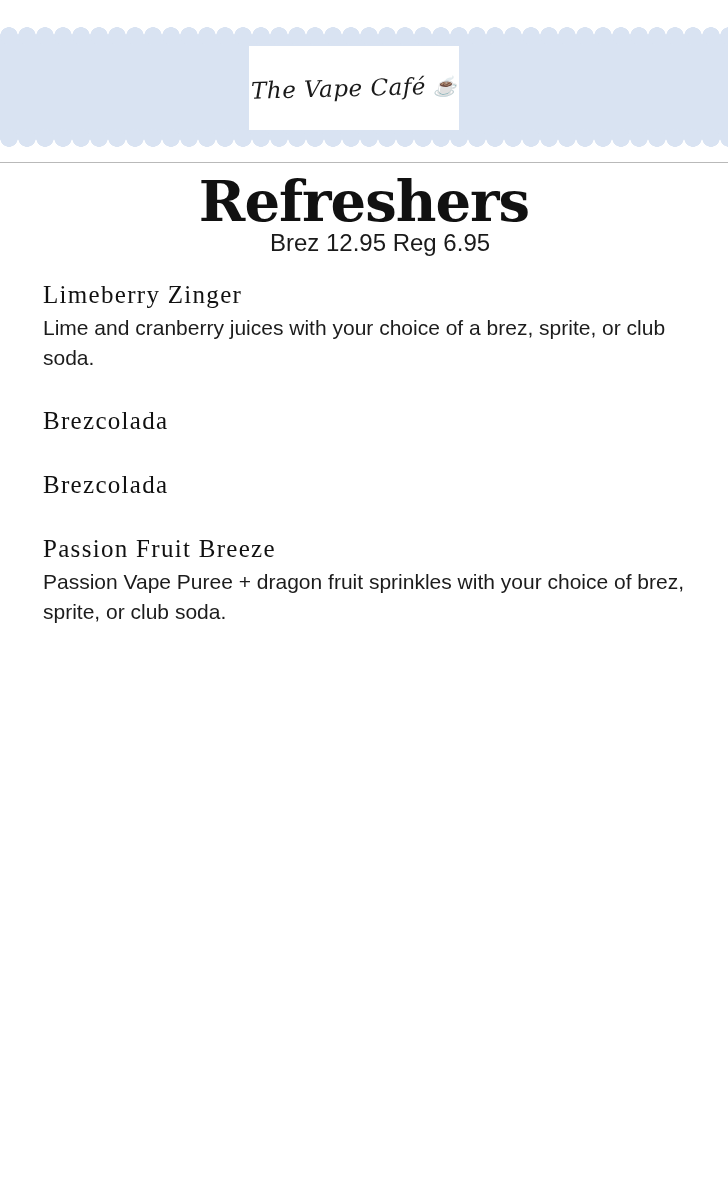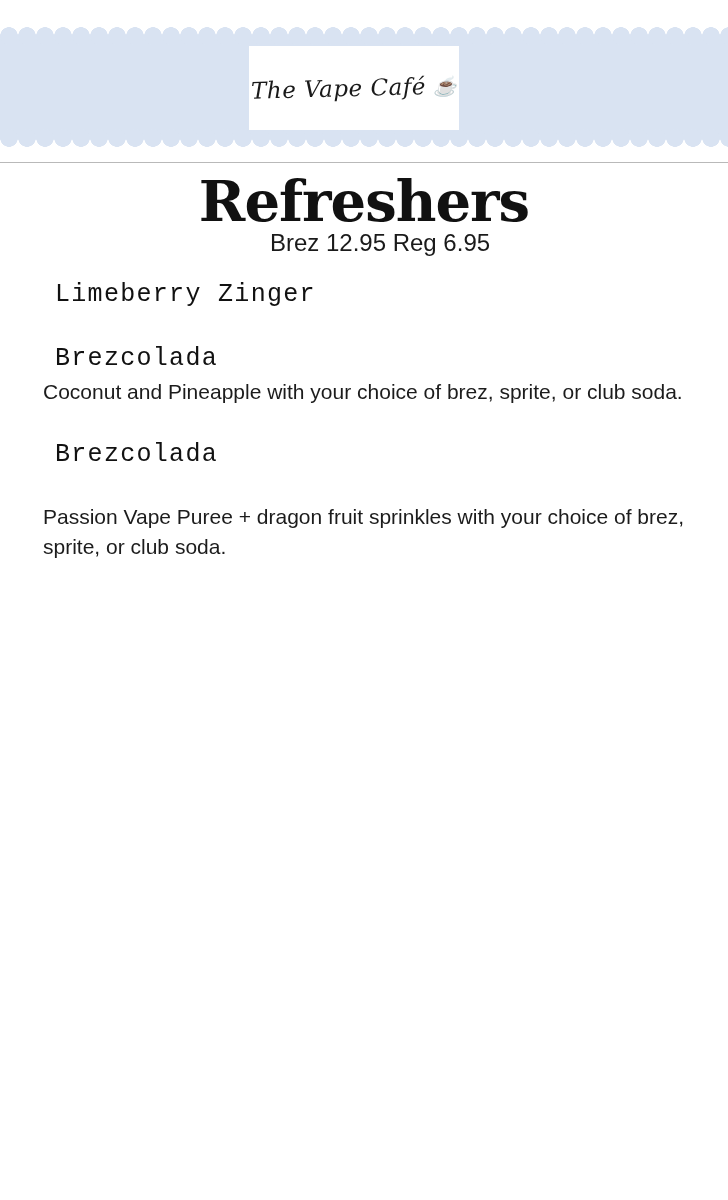--- a/index.html
+++ b/index.html
@@ -118,27 +118,26 @@
   .items {
     position: absolute;
     left: 43px;
     top: 278px;
     width: 648px;
   }
   .item {
     margin-bottom: 31px;
   }
   .item-name {
-    font-family: Liberation Mono, monospace;
+    font-family: Liberation Serif, serif;
     font-size: 25px;
     line-height: 33px;
     color: #111111;
     letter-spacing: 1.3px;
     margin-bottom: 2px;
-    margin-left: 12px;
   }
   .item-desc {
     font-family: "Liberation Sans", sans-serif;
     font-size: 21px;
     line-height: 30px;
     color: #1c1c1c;
     max-width: 645px;
   }
 </style>
 </head>
@@ -159,30 +158,31 @@
 
   <div class="divider"></div>
 
   <div class="menu-title">Refreshers</div>
   <div class="menu-subtitle">Brez 12.95 Reg 6.95</div>
 
   <div class="items">
 
     <div class="item">
       <div class="item-name">Limeberry Zinger</div>
-    </div>
-
-    <div class="item">
-      <div class="item-name">Brezcolada</div>
-      <div class="item-desc">Coconut and Pineapple with your choice of brez, sprite, or club soda.</div>
+      <div class="item-desc">Lime and cranberry juices with your choice of a brez, sprite, or club soda.</div>
     </div>
 
     <div class="item">
       <div class="item-name">Brezcolada</div>
     </div>
 
     <div class="item">
+      <div class="item-name">Brezcolada</div>
+    </div>
+
+    <div class="item">
+      <div class="item-name">Passion Fruit Breeze</div>
       <div class="item-desc">Passion Vape Puree +  dragon fruit sprinkles with your choice of brez, sprite, or club soda.</div>
     </div>
 
   </div>
 
 </div>
 
 </body></html>

